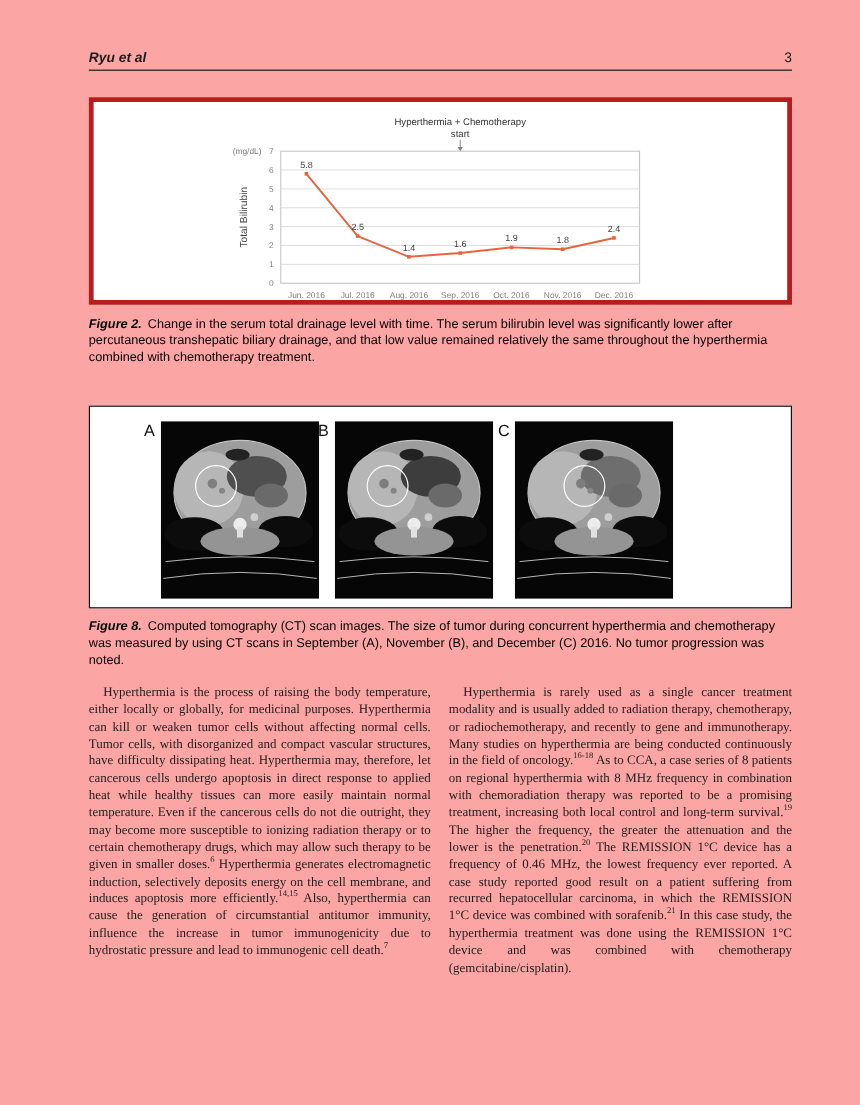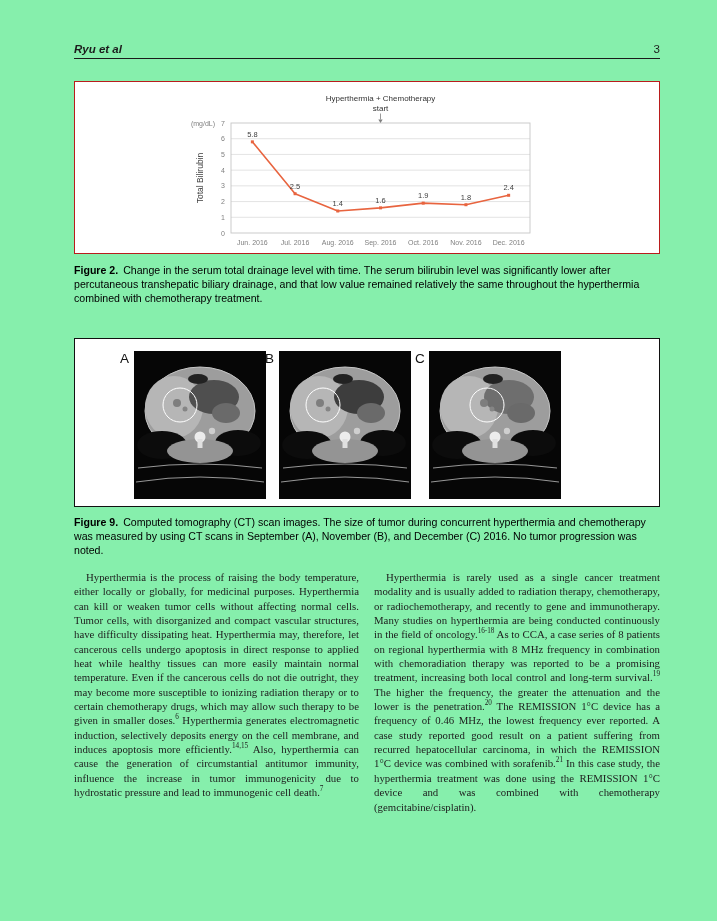--- a/index.html
+++ b/index.html
@@ -1,50 +1,50 @@
 <!DOCTYPE html>
 <html><head>
 <meta charset="utf-8">
 <style>
   html,body{margin:0;padding:0;background:#888;}
   .page{
-    position:relative;width:717px;height:921px;background:#86efac;
+    position:relative;width:717px;height:921px;background:#fca5a5;
     font-family:"Liberation Serif",serif;color:#1c1c1c;overflow:hidden;
     margin:0 auto;
   }
   
   .page-header{
     position:absolute;left:74px;top:40px;width:586px;height:19px;
     border-bottom:1.5px solid #1b1b1b;
     font-family:"Liberation Sans",sans-serif;font-size:11.5px;
     display:flex;justify-content:space-between;align-items:flex-end;
     padding-bottom:3px;box-sizing:border-box;
   }
   .running-head{font-style:italic;font-weight:bold;}
   .page-number{font-weight:normal;}
   
   .figure2-box{
     position:absolute;left:74px;top:81px;width:586px;height:173px;
-    border:1px solid #b91c1c;box-sizing:border-box;margin:0;background:#fff;
+    border:4px solid #b91c1c;box-sizing:border-box;margin:0;background:#fff;
   }
   #chart{display:block;width:584px;height:171px;}
   #chart text{font-family:"Liberation Sans",sans-serif;}
   .tick{font-size:7px;fill:#808080;}
   .xlab{font-size:7px;fill:#808080;}
   .dlab{font-size:7.5px;fill:#404040;}
   .anno{font-size:8px;fill:#333333;}
   .unit{font-size:7px;fill:#808080;}
   .ylab{font-size:8.5px;fill:#404040;}
   
   .caption{
     position:absolute;left:74px;width:586px;margin:0;
     font-family:"Liberation Sans",sans-serif;font-size:10.6px;line-height:13.8px;
     color:#000;text-align:left;
   }
-  .caption b{margin-right:5px;}
+  .caption b{margin-right:5px;font-style:italic;}
   #fig2-caption{top:264px;}
   #fig3-caption{top:516px;}
   
   .figure3-box{
     position:absolute;left:74px;top:338px;width:586px;height:169px;
     border:1.2px solid #111;box-sizing:border-box;margin:0;background:#fff;
   }
   .ct-panel{position:absolute;top:12px;width:132px;height:148px;}
   .ct-label{
     position:absolute;left:-14px;top:0;
@@ -190,21 +190,21 @@
           <circle cx="58" cy="54" r="17" fill="none" stroke="#ffffff" stroke-width="1"></circle>
           <circle cx="55" cy="52" r="4" fill="#7e7e7e"></circle>
           <circle cx="63" cy="58" r="2.5" fill="#858585"></circle>
           <path d="M4,117 Q66,109 128,117" stroke="#bdbdbd" stroke-width="0.8" fill="none"></path>
           <path d="M2,131 Q66,121 130,131" stroke="#bdbdbd" stroke-width="0.8" fill="none"></path>
         </svg>
       </div>
     </figure>
 
   <p class="caption" id="fig3-caption">
-    <b>Figure 9.</b><span>Computed tomography (CT) scan images. The size of tumor during concurrent hyperthermia and chemotherapy was measured by using CT scans in September (A), November (B), and December (C) 2016. No tumor progression was noted.</span>
+    <b>Figure 8.</b><span>Computed tomography (CT) scan images. The size of tumor during concurrent hyperthermia and chemotherapy was measured by using CT scans in September (A), November (B), and December (C) 2016. No tumor progression was noted.</span>
   </p>
 
   <div class="col" id="col-left">
       <p class="body-p indent">Hyperthermia is the process of raising the body temperature, either locally or globally, for medicinal purposes. Hyperthermia can kill or weaken tumor cells without affecting normal cells. Tumor cells, with disorganized and compact vascular structures, have difficulty dissipating heat. Hyperthermia may, therefore, let cancerous cells undergo apoptosis in direct response to applied heat while healthy tissues can more easily maintain normal temperature. Even if the cancerous cells do not die outright, they may become more susceptible to ionizing radiation therapy or to certain chemotherapy drugs, which may allow such therapy to be given in smaller doses.<sup>6</sup> Hyperthermia generates electromagnetic induction, selectively deposits energy on the cell membrane, and induces apoptosis more efficiently.<sup>14,15</sup> Also, hyperthermia can cause the generation of circumstantial antitumor immunity, influence the increase in tumor immunogenicity due to hydrostatic pressure and lead to immunogenic cell death.<sup>7</sup></p>
     </div>
   <div class="col" id="col-right">
       <p class="body-p indent">Hyperthermia is rarely used as a single cancer treatment modality and is usually added to radiation therapy, chemotherapy, or radiochemotherapy, and recently to gene and immunotherapy. Many studies on hyperthermia are being conducted continuously in the field of oncology.<sup>16-18</sup> As to CCA, a case series of 8 patients on regional hyperthermia with 8 MHz frequency in combination with chemoradiation therapy was reported to be a promising treatment, increasing both local control and long-term survival.<sup>19</sup> The higher the frequency, the greater the attenuation and the lower is the penetration.<sup>20</sup> The REMISSION 1°C device has a frequency of 0.46 MHz, the lowest frequency ever reported. A case study reported good result on a patient suffering from recurred hepatocellular carcinoma, in which the REMISSION 1°C device was combined with sorafenib.<sup>21</sup> In this case study, the hyperthermia treatment was done using the REMISSION 1°C device and was combined with chemotherapy (gemcitabine/cisplatin).</p>
     </div>
 
 </div>

